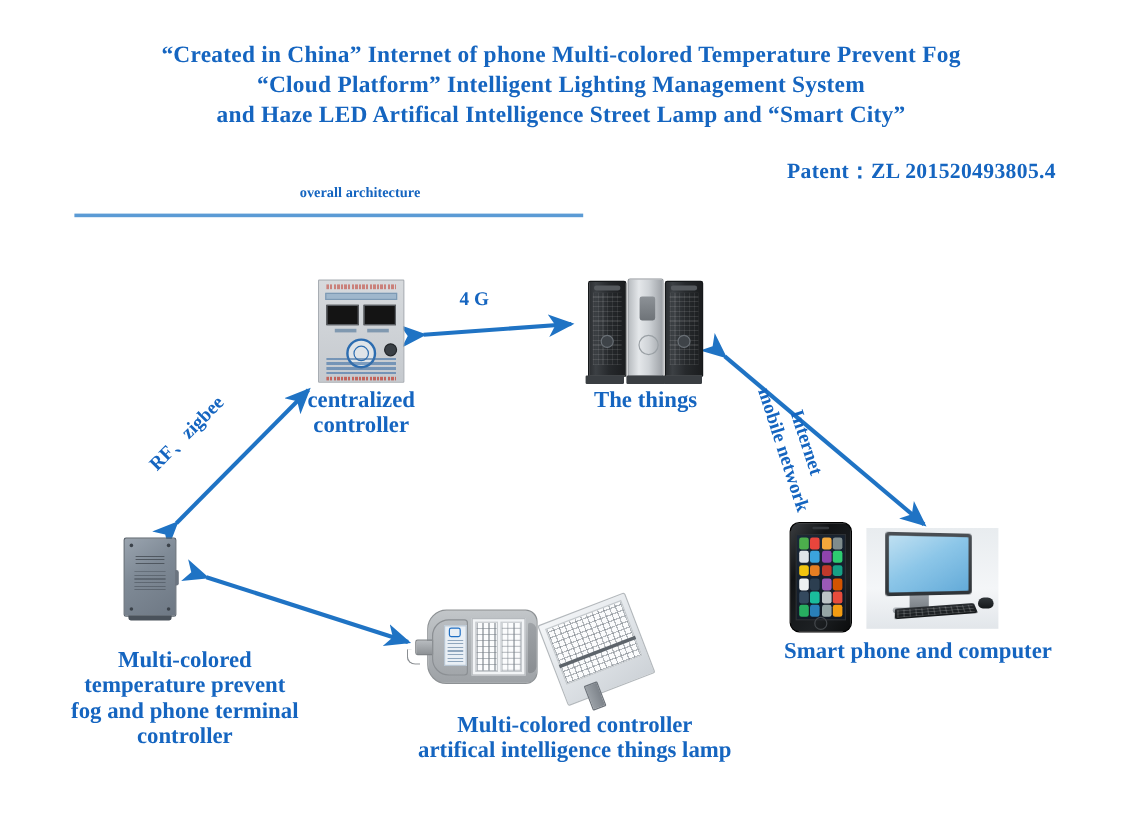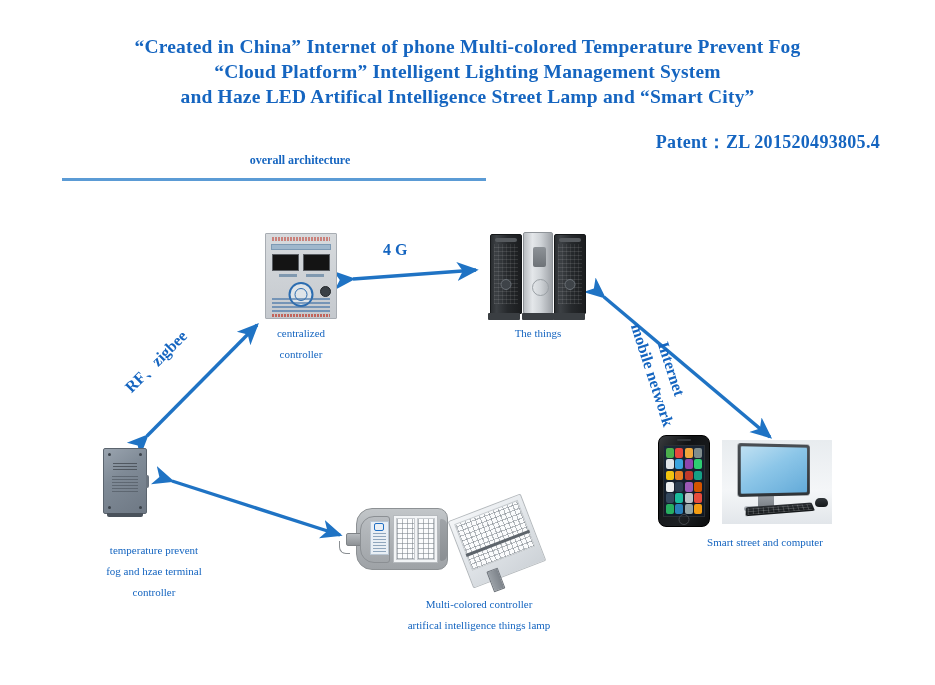--- a/index.html
+++ b/index.html
@@ -66,22 +66,22 @@
     position: absolute;
     left: 0; top: 0;
     width: 935px; height: 685px;
     pointer-events: none;
   }
 
   
   .caption {
     position: absolute;
     color: #1565C0;
-    font-weight: normal;
-    font-size: 11px;
+    font-weight: bold;
+    font-size: 19px;
     line-height: 21px;
     text-align: center;
   }
   .caption .cl { display: block; white-space: nowrap; }
 
   
   .edge-label {
     position: absolute;
     color: #1565C0;
     font-weight: bold;
@@ -460,22 +460,23 @@
     <span class="scr s2"></span>
     <span class="scr s3"></span>
     <span class="scr s4"></span>
     <div class="term-text"></div>
     <div class="term-emboss"></div>
     <div class="term-tab"></div>
     <div class="term-foot"></div>
   </div>
 </div>
 <div class="caption" style="left:34px; top:540px; width:240px;">
+  <span class="cl">Multi-colored</span>
   <span class="cl">temperature prevent</span>
-  <span class="cl">fog and hzae terminal</span>
+  <span class="cl">fog and phone terminal</span>
   <span class="cl">controller</span>
 </div>
 
 <div class="device" id="img-lamp">
   <div class="lamp-a">
     <div class="wire"></div>
     <div class="neck"></div>
     <div class="head"></div>
     <div class="label"></div>
     <div class="badge"></div>
@@ -534,14 +535,14 @@
   <div class="comp-foot"></div>
   <div class="comp-stand"></div>
   <div class="comp-monitor">
     <div class="comp-screen"></div>
   </div>
   <div class="comp-keyboard"></div>
   <div class="comp-mouse"></div>
 </div>
 
 <div class="caption" style="left:620px; top:532px; width:290px;">
-  <span class="cl">Smart street and computer</span>
+  <span class="cl">Smart phone and computer</span>
 </div>
 
 </body></html>

